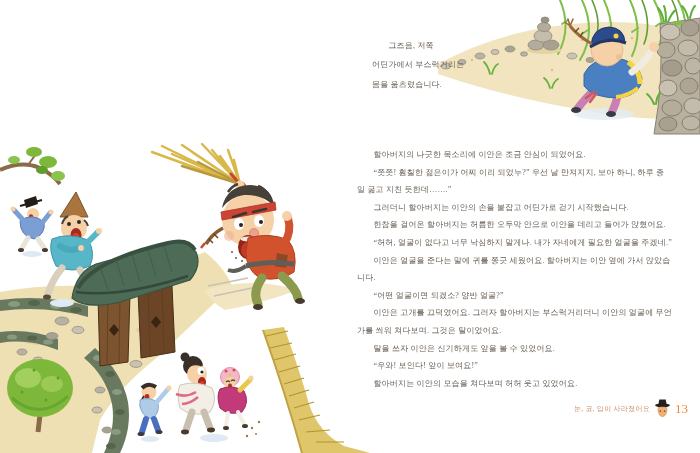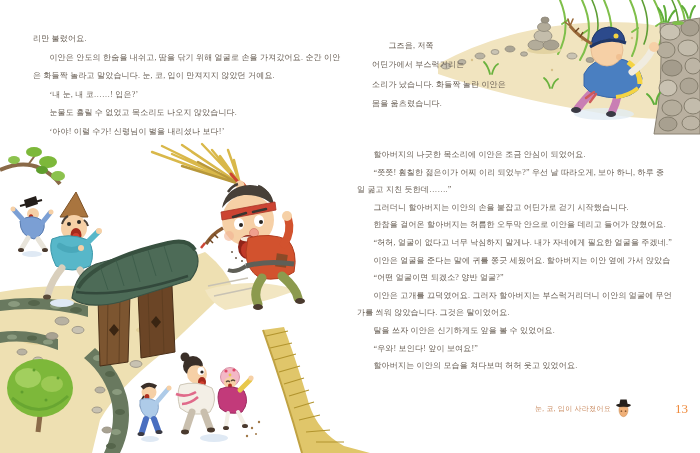--- a/index.html
+++ b/index.html
@@ -7,36 +7,28 @@
           font-family:"Liberation Serif",serif;color:#665c52;}
   .text-block{position:absolute;}
   .line{white-space:pre;}
   .left-text{left:33px;top:30px;width:334px;font-size:8px;line-height:18.6px;letter-spacing:.2px;}
   .intro-text{left:372px;top:36px;width:300px;font-size:8px;line-height:19.4px;letter-spacing:.2px;font-family:Liberation Serif, serif;}
   .body-text{left:357px;top:146px;width:312px;font-size:8px;line-height:17.6px;letter-spacing:.2px;}
   .illust-left{position:absolute;left:0;top:140px;width:370px;height:313px;}
   .illust-right{position:absolute;left:432px;top:0;width:268px;height:148px;}
   .footer{position:absolute;right:12px;top:399px;display:flex;align-items:center;gap:5px;text-align:center;}
   .chapter{font-size:7px;color:#c9895e;letter-spacing:.3px;}
-  .pagenum{font-size:13px;color:#ef8a3c;margin-left:39px;}
+  .pagenum{font-size:13px;color:#ef8a3c;}
   .mascot{width:15px;height:19px;}
 </style>
 </head>
 <body>
 
 <div class="spread">
 
-  <div class="text-block left-text">
-      <div class="line">리만 불렀어요.</div>
-      <div class="line">　　이안은 안도의 한숨을 내쉬고, 땀을 닦기 위해 얼굴로 손을 가져갔어요. 순간 이안</div>
-      <div class="line">은 화들짝 놀라고 말았습니다. 눈, 코, 입이 만져지지 않았던 거예요.</div>
-      <div class="line">　　‘내 눈, 내 코……! 입은?’</div>
-      <div class="line">　　눈물도 흘릴 수 없었고 목소리도 나오지 않았습니다.</div>
-      <div class="line">　　‘아야! 이럴 수가! 신령님이 벌을 내리셨나 보다!’</div>
-    </div>
 
   <svg class="illust-left" viewBox="0 0 370 313" xmlns="http://www.w3.org/2000/svg">
 
     <path d="M0,152 Q55,142 108,148 L205,112 Q225,128 232,146 L160,215 Q118,248 100,280 L92,313 L0,313 Z" fill="#eee0b2"></path>
     <ellipse cx="40" cy="200" rx="18" ry="5" fill="#dcc88e" opacity=".6"></ellipse>
     <ellipse cx="150" cy="190" rx="14" ry="4" fill="#dcc88e" opacity=".6"></ellipse>
 
     <path d="M205,150 Q252,136 298,150 Q260,164 225,170 Q210,162 205,150 Z" fill="#f2e6c2"></path>
     <path d="M208,146 L248,138 M214,156 L252,148" stroke="#c8c2b4" stroke-width="1.5" fill="none"></path>
 
@@ -332,35 +324,35 @@
 
     <g stroke="#6ab23e" stroke-width="1.8" fill="none" stroke-linecap="round">
       <path d="M58,74 Q56,66 52,62 M60,74 Q62,66 66,64"></path>
       <path d="M118,88 Q116,81 112,78 M120,88 Q122,81 126,79"></path>
     </g>
   </svg>
 
   <div class="text-block intro-text">
       <div class="line">　　그즈음, 저쪽</div>
       <div class="line">어딘가에서 부스럭거리는</div>
-      <div class="line">소리가 났습니다. 화들짝 놀란 이안은</div>
       <div class="line">몸을 움츠렸습니다.</div>
     </div>
 
   <div class="text-block body-text">
       <div class="line">　　할아버지의 나긋한 목소리에 이안은 조금 안심이 되었어요.</div>
-      <div class="line">　　“쯧쯧! 훤칠한 젊은이가 어찌 이리 되었누?” 우선 날 따라오게, 보아 하니, 하루 종</div>
+      <div class="line">　　“쯧쯧! 훤칠한 젊은이가 어찌 이리 되었누?” 우선 날 만져지지, 보아 하니, 하루 종</div>
       <div class="line">일 굶고 지친 듯한데…….”</div>
       <div class="line">　　그러더니 할아버지는 이안의 손을 붙잡고 어딘가로 걷기 시작했습니다.</div>
       <div class="line">　　한참을 걸어온 할아버지는 허름한 오두막 안으로 이안을 데리고 들어가 앉혔어요.</div>
       <div class="line">　　“허허, 얼굴이 없다고 너무 낙심하지 말게나. 내가 자네에게 필요한 얼굴을 주겠네.”</div>
       <div class="line">　　이안은 얼굴을 준다는 말에 귀를 쫑긋 세웠어요. 할아버지는 이안 옆에 가서 앉았습</div>
+      <div class="line">니다.</div>
       <div class="line">　　“어떤 얼굴이면 되겠소? 양반 얼굴?”</div>
       <div class="line">　　이안은 고개를 끄덕였어요. 그러자 할아버지는 부스럭거리더니 이안의 얼굴에 무언</div>
-      <div class="line">가를 씌워 않았습니다. 그것은 탈이었어요.</div>
+      <div class="line">가를 씌워 쳐다보며. 그것은 탈이었어요.</div>
       <div class="line">　　탈을 쓰자 이안은 신기하게도 앞을 볼 수 있었어요.</div>
       <div class="line">　　“우와! 보인다! 앞이 보여요!”</div>
       <div class="line">　　할아버지는 이안의 모습을 쳐다보며 허허 웃고 있었어요.</div>
     </div>
 
   <div class="footer">
     <span class="chapter">눈, 코, 입이 사라졌어요</span>
     <svg class="mascot" viewBox="0 0 14 18" xmlns="http://www.w3.org/2000/svg">
       <polygon points="4,0.5 10,0.5 11,5.5 3,5.5" fill="#26201c"></polygon>
       <ellipse cx="7" cy="6" rx="7" ry="1.8" fill="#26201c"></ellipse>

